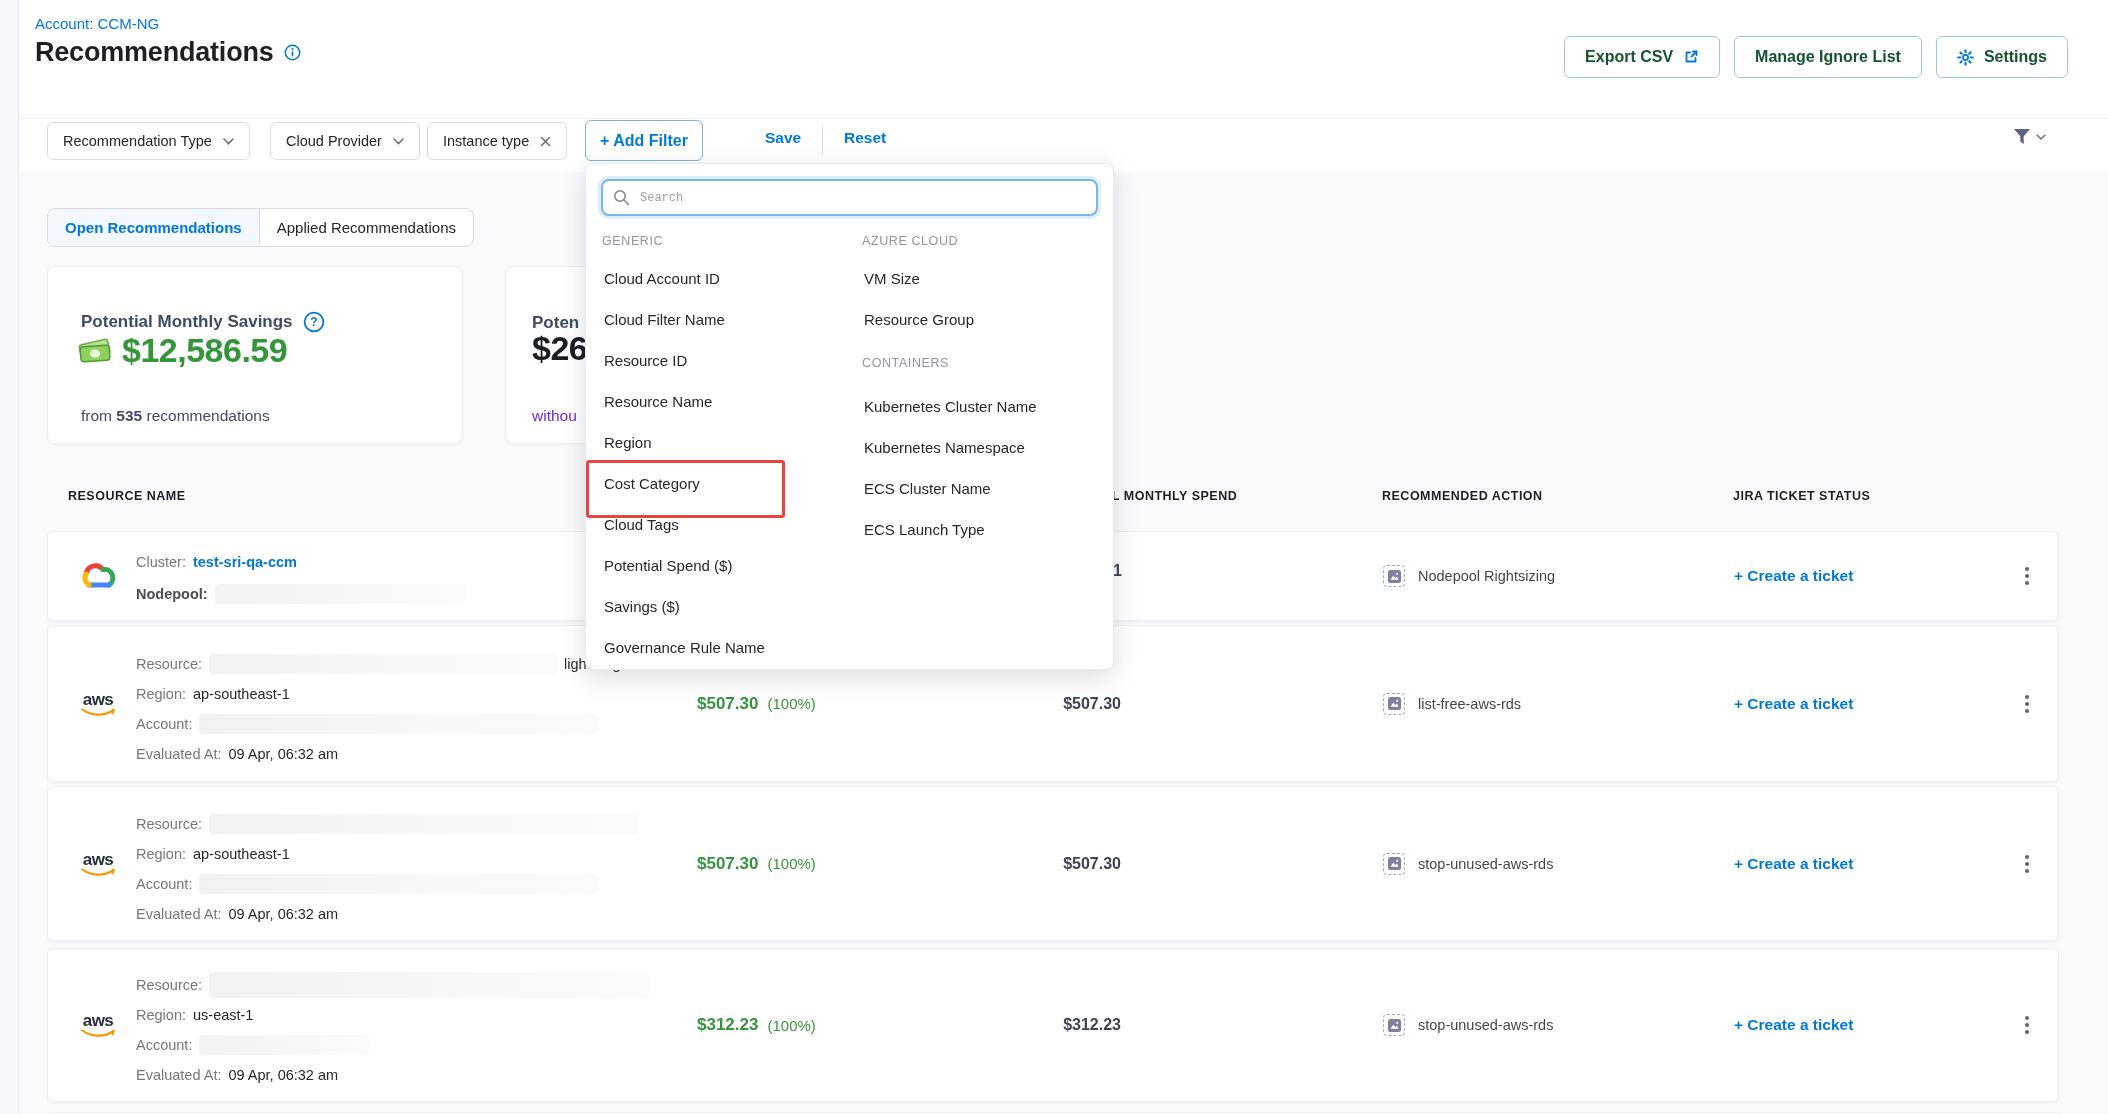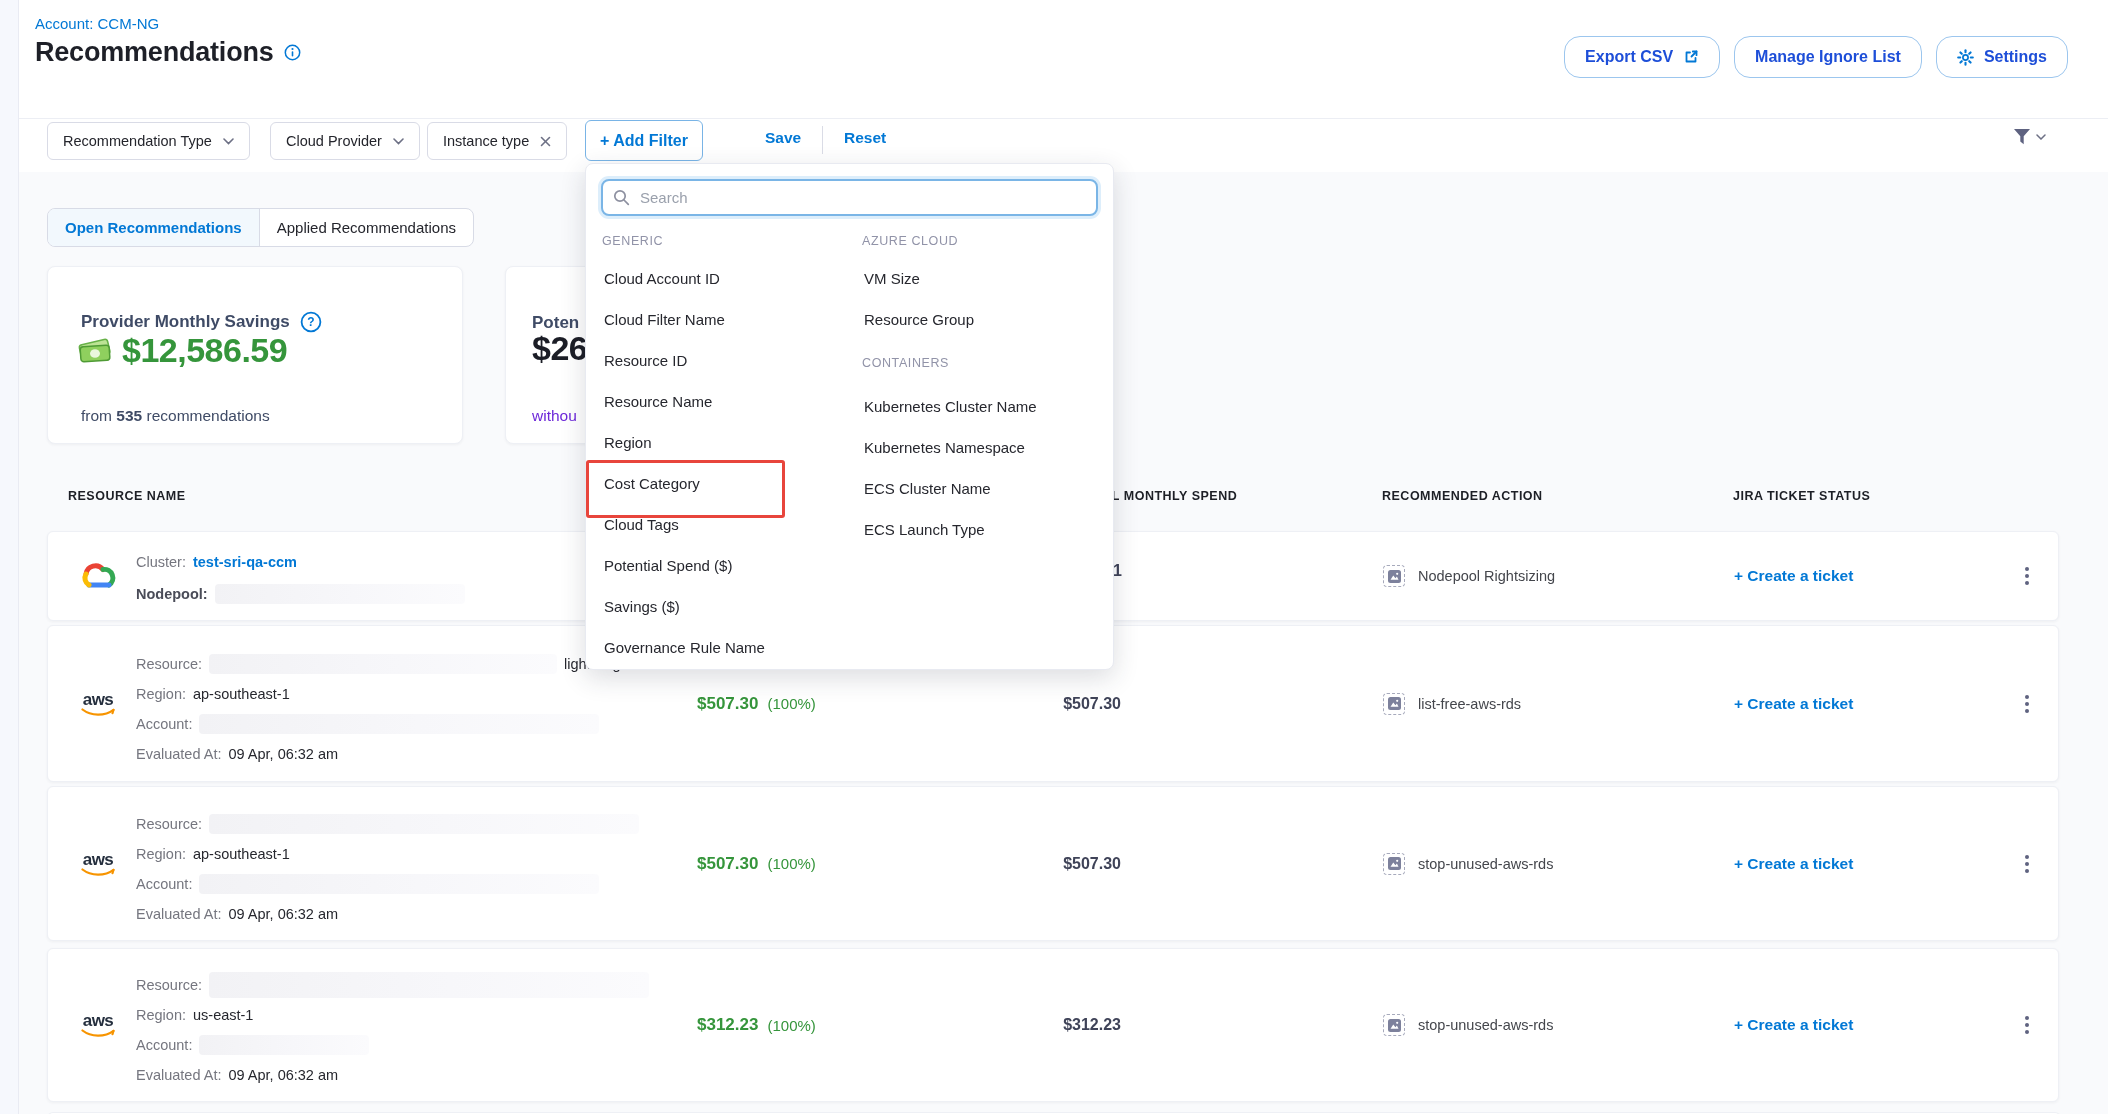--- a/index.html
+++ b/index.html
@@ -8,21 +8,21 @@
 
   
   .left-rail{position:absolute;left:0;top:0;width:18px;height:100%;background:#f6f8fd;border-right:1px solid #e9ebf3;}
 
   
   .topbar{position:absolute;left:19px;top:0;right:0;height:118px;background:#fff;border-bottom:1px solid #eceef4;}
   .account-link{position:absolute;left:16px;top:15px;font-size:15px;color:#0278d5;text-decoration:none;}
   .title-row{position:absolute;left:16px;top:37px;display:flex;align-items:center;gap:10px;}
   .page-title{font-size:27px;font-weight:700;color:#1e2028;margin:0;letter-spacing:-.2px;}
   .topbar-actions{position:absolute;right:40px;top:36px;display:flex;gap:14px;}
-  .btn{display:inline-flex;align-items:center;gap:10px;height:42px;padding:0 20px;border:1px solid #9cc6ee;border-radius:16px;background:#fff;color:#1d4ed8;font-weight:700;font-size:16px;font-family:inherit;cursor:pointer;}
+  .btn{display:inline-flex;align-items:center;gap:10px;height:42px;padding:0 20px;border:1px solid #9cc6ee;border-radius:6px;background:#fff;color:#14532d;font-weight:700;font-size:16px;font-family:inherit;cursor:pointer;}
 
   
   .filterbar{position:absolute;left:19px;top:119px;right:0;height:53px;background:#fff;}
   .chip{position:absolute;top:3px;height:38px;display:inline-flex;align-items:center;gap:11px;padding:0 15px;background:#fff;border:1px solid #d9dbe6;border-radius:6px;font-size:14.5px;color:#24252c;cursor:pointer;box-sizing:border-box;}
   .add-filter-btn{position:absolute;left:566px;top:1px;height:41px;display:inline-flex;align-items:center;justify-content:center;padding:0 14px;background:#fff;border:1px solid #79b4e6;border-radius:6px;color:#0278d5;font-weight:700;font-size:16px;font-family:inherit;cursor:pointer;box-sizing:border-box;}
   .link-action{position:absolute;top:10px;font-size:15.5px;font-weight:700;color:#0278d5;cursor:pointer;}
   .vdivider{position:absolute;left:803px;top:7px;width:1px;height:28px;background:#dadce6;}
 
   
   .content{position:absolute;left:19px;top:172px;right:0;bottom:0;background:#f9fafc;}
@@ -64,21 +64,21 @@
   .action-text{font-size:14.5px;color:#44464c;}
   .ticket-cell{position:absolute;left:1686px;top:0;height:100%;display:flex;align-items:center;}
   .ticket-link{font-size:15.5px;font-weight:700;color:#0278d5;text-decoration:none;}
   .kebab{position:absolute;left:1973px;top:50%;transform:translateY(-50%);display:flex;flex-direction:column;gap:3px;cursor:pointer;padding:4px;}
   .kebab span{width:4px;height:4px;border-radius:50%;background:#5f6380;}
   .next-row-sliver{position:absolute;left:28px;top:940px;width:2012px;height:8px;background:#fff;border:1px solid #eef0f5;border-bottom:none;border-radius:6px 6px 0 0;}
 
   
   .dropdown{position:absolute;left:585px;top:163px;width:527px;height:505px;background:#fff;border:1px solid #e8eaf1;border-radius:8px;box-shadow:0 8px 26px rgba(40,41,61,.16);z-index:50;}
   .search-box{position:absolute;left:15px;top:15px;width:497px;height:37px;border:2px solid #7ab5e6;border-radius:8px;box-shadow:0 0 0 3px #ddeefb;display:flex;align-items:center;gap:8px;padding:0 10px;box-sizing:border-box;background:#fff;}
-  .search-input{border:none;outline:none;flex:1;font-size:15px;font-family:Liberation Sans, sans-serif;color:#1d4ed8;background:transparent;}
+  .search-input{border:none;outline:none;flex:1;font-size:12px;font-family:Liberation Mono, monospace;color:#1d4ed8;background:transparent;}
   .search-input::placeholder{color:#9aa0ac;}
   .dd-col{position:absolute;top:60px;}
   .dd-col1{left:16px;width:252px;}
   .dd-col2{left:276px;width:240px;}
   .dd-head{height:34px;display:flex;align-items:center;font-size:12.5px;letter-spacing:.6px;color:#9193a8;}
   .dd-head.tall{height:46px;}
   .dd-item{height:41px;display:flex;align-items:center;font-size:15px;color:#26272e;cursor:pointer;padding-left:2px;}
   .red-box{position:absolute;left:0;top:296px;width:193px;height:52px;border:3px solid #e8453c;border-radius:3px;z-index:2;pointer-events:none;}
 
   svg{display:block;}
@@ -183,21 +183,21 @@
 
   <div class="content">
 
     <div class="tabs">
       <div class="tab active">Open Recommendations</div>
       <div class="tab inactive">Applied Recommendations</div>
     </div>
 
     <div class="card" style="left:28px;top:94px;width:414px;height:176px;">
       <div class="card-title">
-        <span>Provider Monthly Savings</span>
+        <span>Potential Monthly Savings</span>
         <span>
           <svg width="22" height="22" viewBox="0 0 22 22">
               <circle cx="11" cy="11" r="9.4" fill="none" stroke="#0278d5" stroke-width="1.8"></circle>
               <text x="11" y="15.3" text-anchor="middle" font-size="12" font-weight="bold" fill="#0278d5" font-family="Liberation Sans, sans-serif">?</text>
             </svg>
         </span>
       </div>
       <div class="card-value">
         <span>
           <svg width="38" height="32" viewBox="0 0 38 32">

